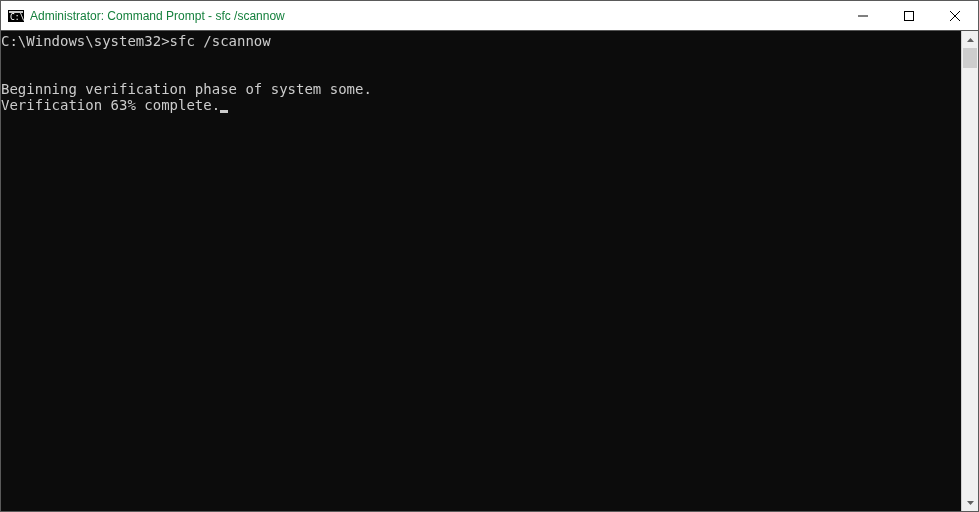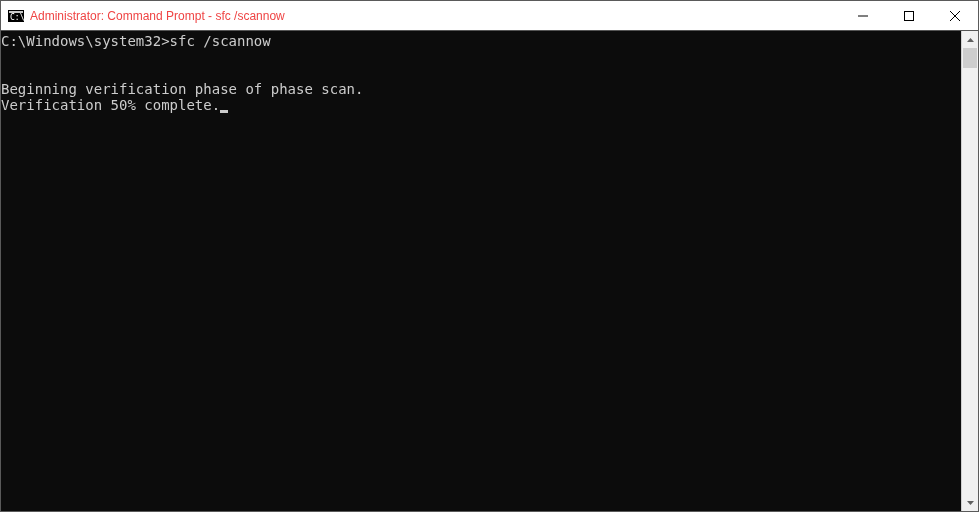--- a/index.html
+++ b/index.html
@@ -23,21 +23,21 @@
       width: 16px;
       height: 16px;
       margin-left: 7px;
       margin-right: 6px;
       display: flex;
       align-items: center;
       justify-content: center;
     }
     .title-text {
       font-size: 12px;
-      color: #ef4444;
+      color: #15803d;
       flex: 1;
       white-space: nowrap;
     }
     .win-controls {
       display: flex;
       height: 100%;
     }
     .win-btn {
       width: 46px;
       height: 100%;
@@ -134,21 +134,21 @@
     <div class="win-btn">
       <svg width="10" height="10" viewBox="0 0 10 10">
           <line x1="0" y1="0" x2="10" y2="10" stroke="#000" stroke-width="1"></line>
           <line x1="10" y1="0" x2="0" y2="10" stroke="#000" stroke-width="1"></line>
         </svg>
     </div>
   </div>
 </div>
 
 <div class="client-area">
-  <div class="terminal"><div class="row"><span>C:\Windows\system32&gt;</span><span>sfc /scannow</span></div><div class="row"></div><div class="row"></div><div class="row">Beginning verification phase of phase scan.</div><div class="row"><span>Verification 50% complete.</span><span class="cursor"></span></div></div>
+  <div class="terminal"><div class="row"><span>C:\Windows\system32&gt;</span><span>sfc /scannow</span></div><div class="row"></div><div class="row"></div><div class="row">Beginning verification phase of system some.</div><div class="row"><span>Verification 63% complete.</span><span class="cursor"></span></div></div>
 
   <div class="vscroll">
     <div class="arrow">
       <svg width="7" height="4" viewBox="0 0 7 4">
           <polygon points="3.5,0 7,4 0,4" fill="#606060"></polygon>
         </svg>
     </div>
     <div class="track">
       <div class="thumb"></div>
     </div>

